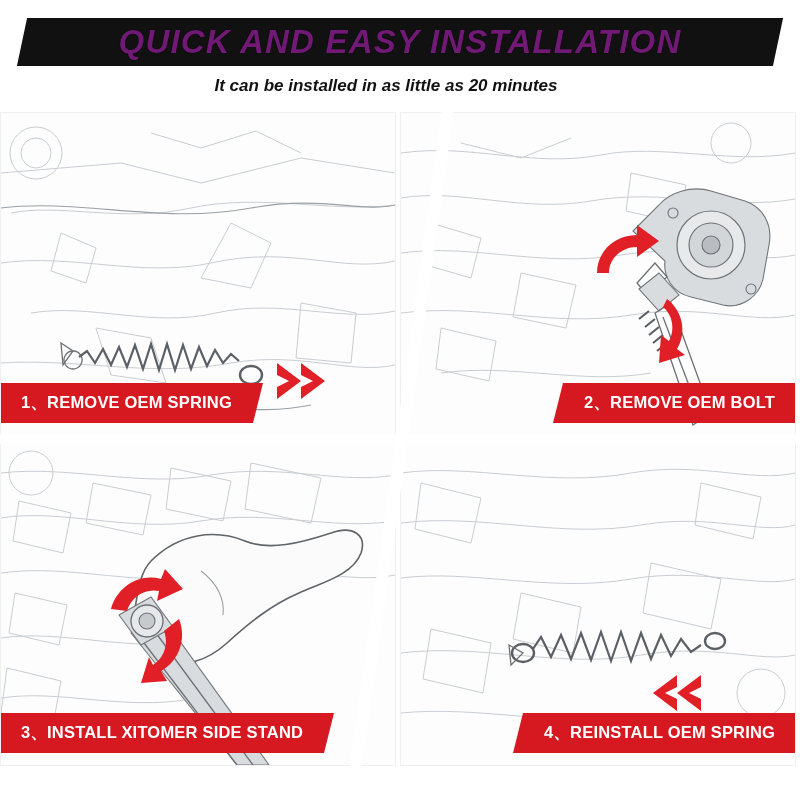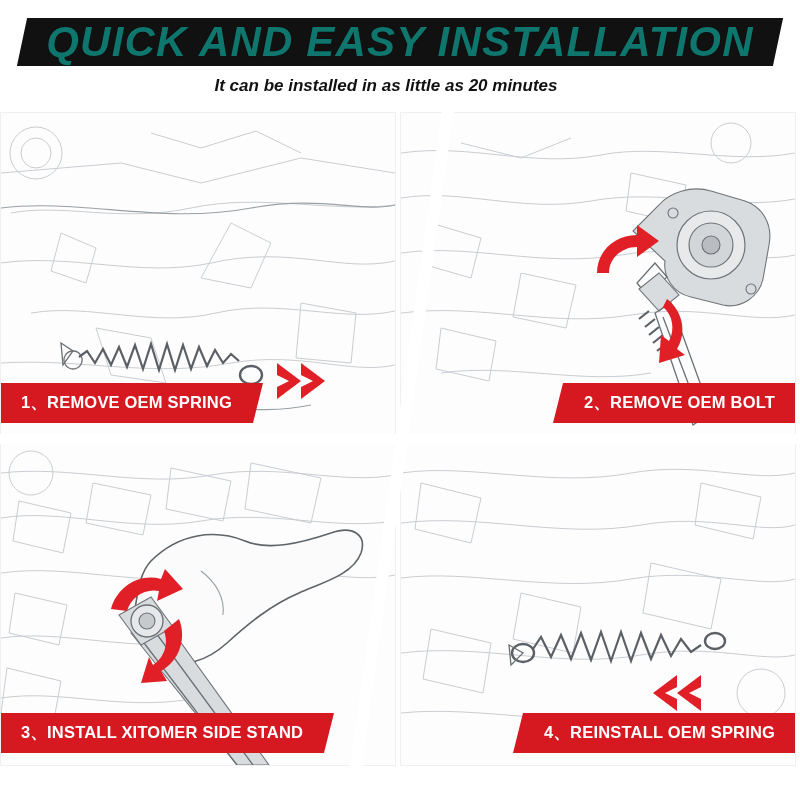--- a/index.html
+++ b/index.html
@@ -39,24 +39,24 @@
     transform: skewX(-12deg);
   }
   .header-title {
     position: absolute;
     left: 0;
     top: 18px;
     width: 800px;
     height: 48px;
     line-height: 48px;
     text-align: center;
-    font-size: 42px;
+    font-size: 33px;
     font-weight: bold;
     letter-spacing: 1.2px;
-    color: #0f766e;
+    color: #701a75;
     font-style: italic;
     white-space: nowrap;
     text-shadow: 0 0 1px #000;
   }
   .header-sub {
     position: absolute;
     left: 0;
     top: 76px;
     width: 700px;
     text-align: center;

